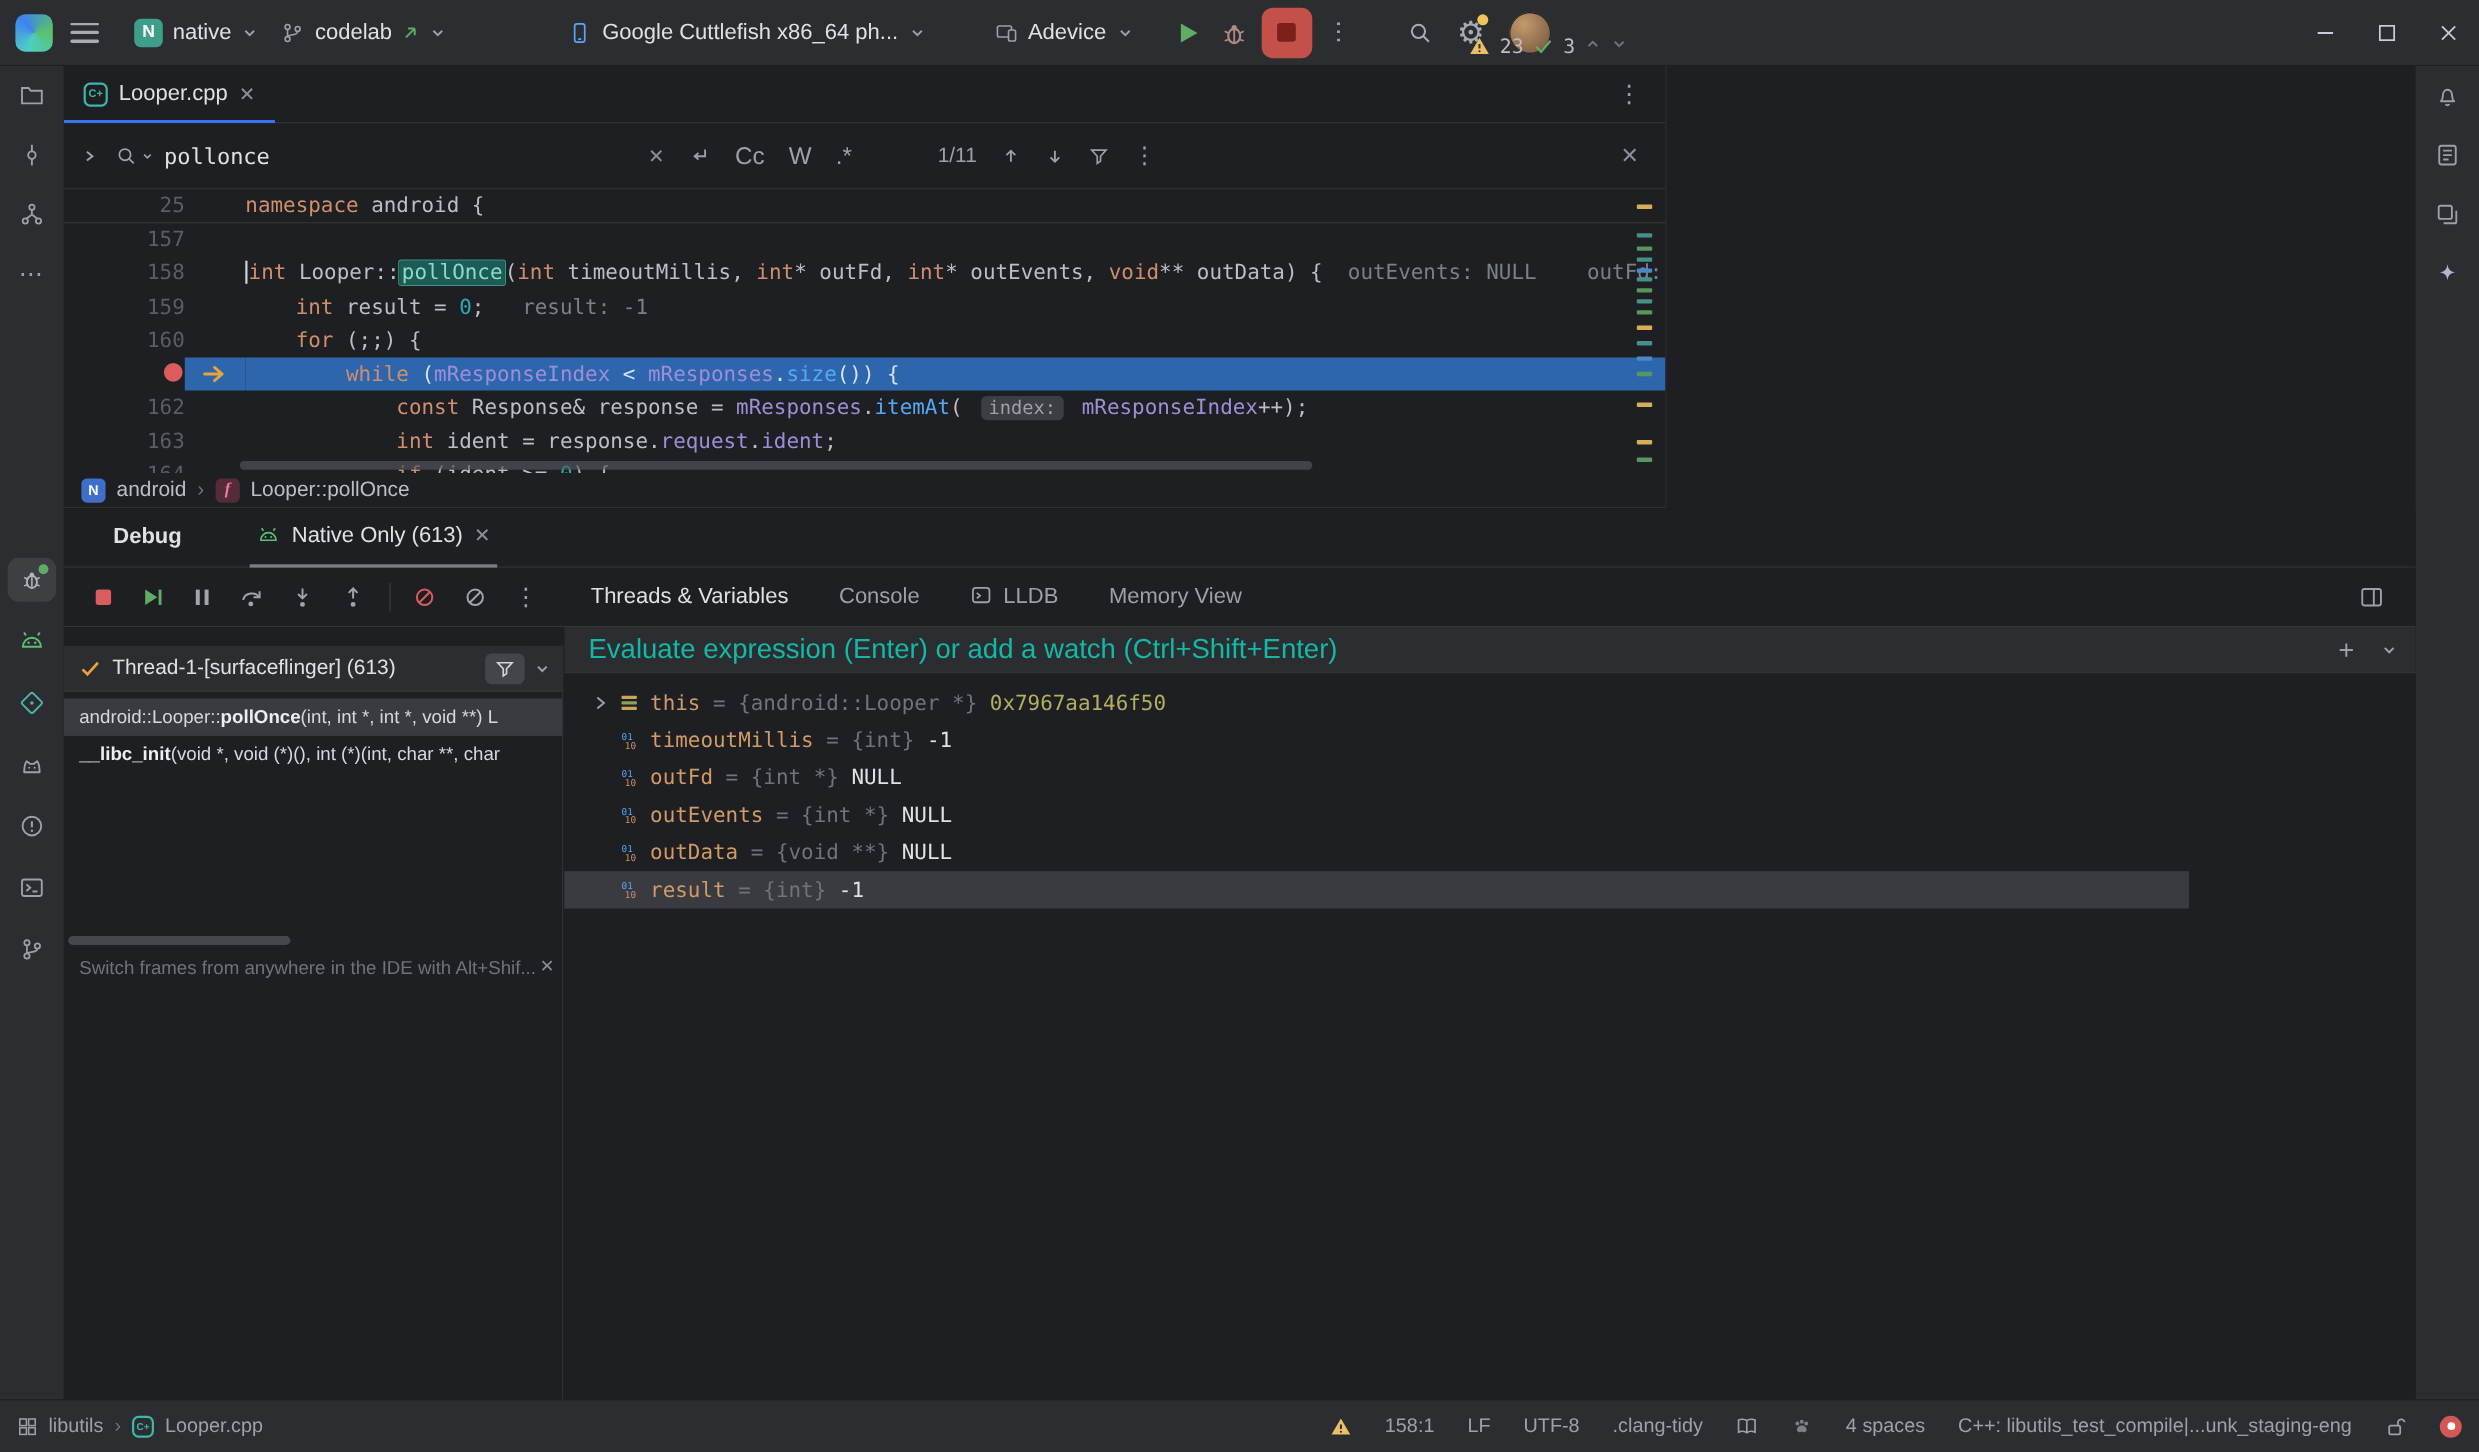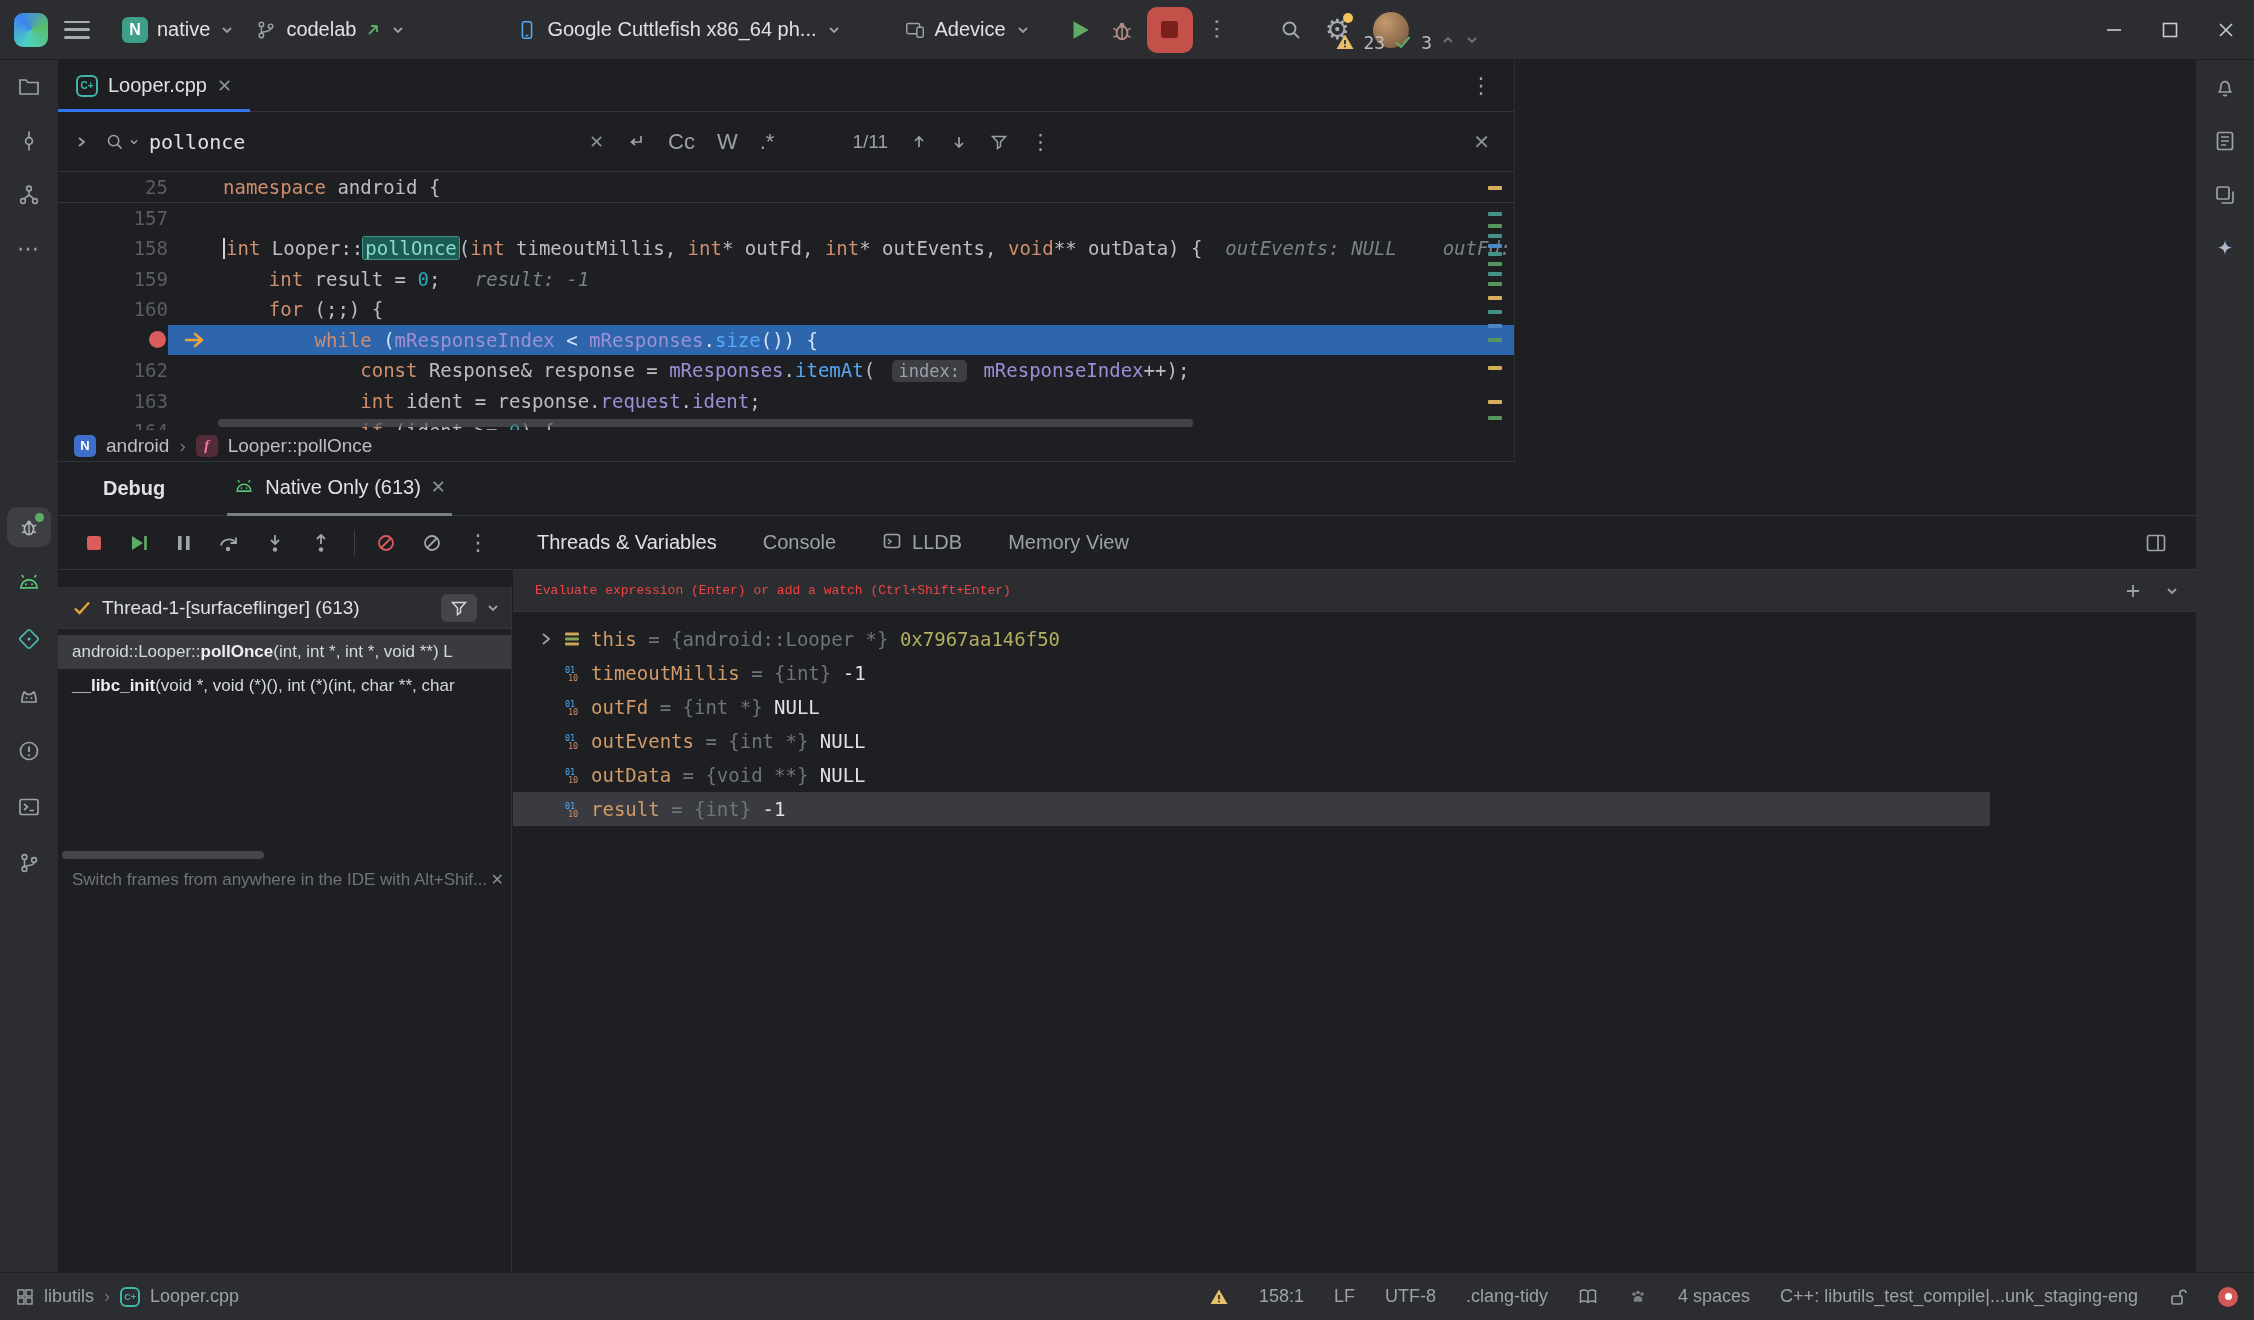--- a/index.html
+++ b/index.html
@@ -61,21 +61,21 @@
   .sticky-line{height:30.5px;border-bottom:1px solid #35373b}
   .code-lines{height:227px;overflow:hidden}
   .crow{display:flex;height:30.5px;line-height:30.5px;white-space:pre}
   .crow .ln{flex:0 0 110px;text-align:right;color:#5a5d63;line-height:30.5px}
   .crow .gut{flex:0 0 55px;display:flex;align-items:center;justify-content:center}
   .crow .srcc{flex:1;white-space:pre}
   .crow.exec .gut,.crow.exec .srcc{background:#2e66ad}
   .bp{display:inline-block;width:17px;height:17px;border-radius:50%;background:#db5c5c;vertical-align:middle;margin:-3px 2px 0 0}
   .caret{display:inline-block;width:2px;height:21px;background:#d0d2d8;vertical-align:-4px;margin-right:1px}
   .t-kw{color:#cf8e6d}.t-pl{color:#bcbec4}.t-num{color:#2aacb8}.t-fn{color:#56a8f5}.t-fld{color:#9d8fd6}
-  .t-hint{color:#7a8084;font-style:italic}
+  .t-hint{color:#7a8084;}
   .t-chip{background:#3c3e43;color:#9da0a8;border-radius:5px;padding:1px 7px;font-size:17px;margin:12px 5px}
   .t-srch{background:#1d5b55;box-shadow:0 0 0 1px #3f9488;border-radius:2px;color:#86dccd;padding:0 2px}
   .crow.exec .t-pl{color:#d6e4f7}
   .hscroll{position:absolute;left:160px;bottom:3px;width:975px;height:8px;border-radius:4px;background:#55585e;opacity:.65}
   .marks{position:absolute;right:0;top:0;width:30px;height:258px}
   .mark{position:absolute;right:12px;width:14px;height:4px;border-radius:1px}
   .inspect{position:absolute;right:34px;top:-140px;display:flex;gap:8px;font-size:18px;color:#bcbec4}
 
   .crumbs{height:32px;display:flex;align-items:center;gap:10px;padding-left:16px;font-size:19px;color:#bcbec4;border-bottom:1px solid #323438}
   .crumb-badge{width:22px;height:22px;border-radius:5px;display:flex;align-items:center;justify-content:center;font-size:13px;font-weight:bold}
@@ -104,21 +104,21 @@
   .frames{margin-top:6px}
   .frame{height:34px;line-height:34px;padding-left:14px;font-size:17px;color:#d5d8de;white-space:nowrap;overflow:hidden}
   .frame.sel{background:#393b40}
   .fname{font-weight:bold;color:#eceef2}
   .fscroll{position:absolute;left:4px;top:264px;width:202px;height:8px;border-radius:4px;background:#55585e;opacity:.7}
   .fhint{position:absolute;left:0;top:278px;width:454px;height:30px;display:flex;align-items:center;padding-left:14px;font-size:17px;color:#6f737a}
   .fhint .xicon{position:absolute;right:8px;font-size:16px}
 
   .varspanel{position:absolute;left:455px;top:0;right:0;height:702px}
   .evalbar{height:42px;background:#2b2d30;border-bottom:1px solid #323438;display:flex;align-items:center;padding:0 16px 0 22px}
-  .eval-ph{font-family:Liberation Mono, monospace;font-size:13px;color:#ef4444;flex:1;white-space:nowrap;overflow:hidden}
+  .eval-ph{font-family:Liberation Sans, sans-serif;font-size:25px;color:#14b8a6;flex:1;white-space:nowrap;overflow:hidden}
   .vtree{padding-top:10px;font-family:"DejaVu Sans Mono",monospace;font-size:19px}
   .vrow{height:34px;display:flex;align-items:center;padding-left:16px;white-space:pre}
   .vrow.sel{background:#393b40;width:1477px}
   .vchev{width:34px;display:flex;justify-content:center}
   .vicon{width:28px;display:flex;justify-content:flex-start}
   .vname{color:#d19a66}
   .veq,.vtype{color:#6f737a}
   .vval{color:#dfe1e5}
   .vaddr{color:#b3ae60}
 

